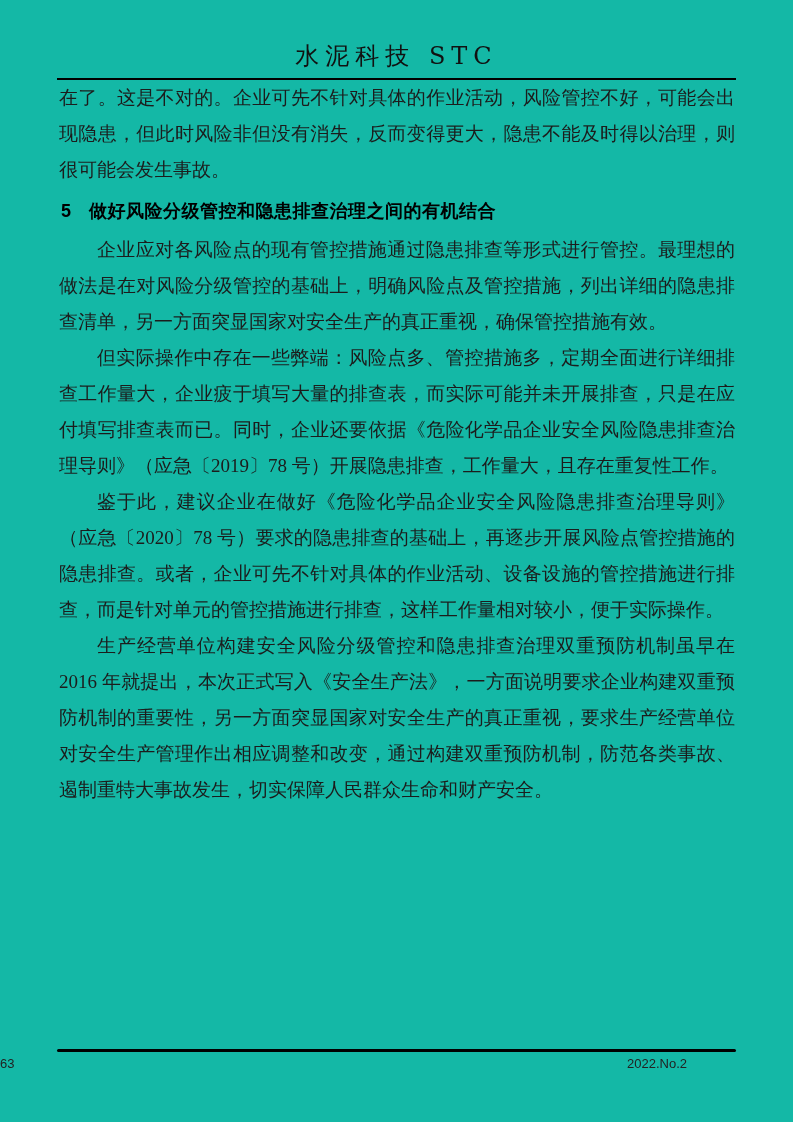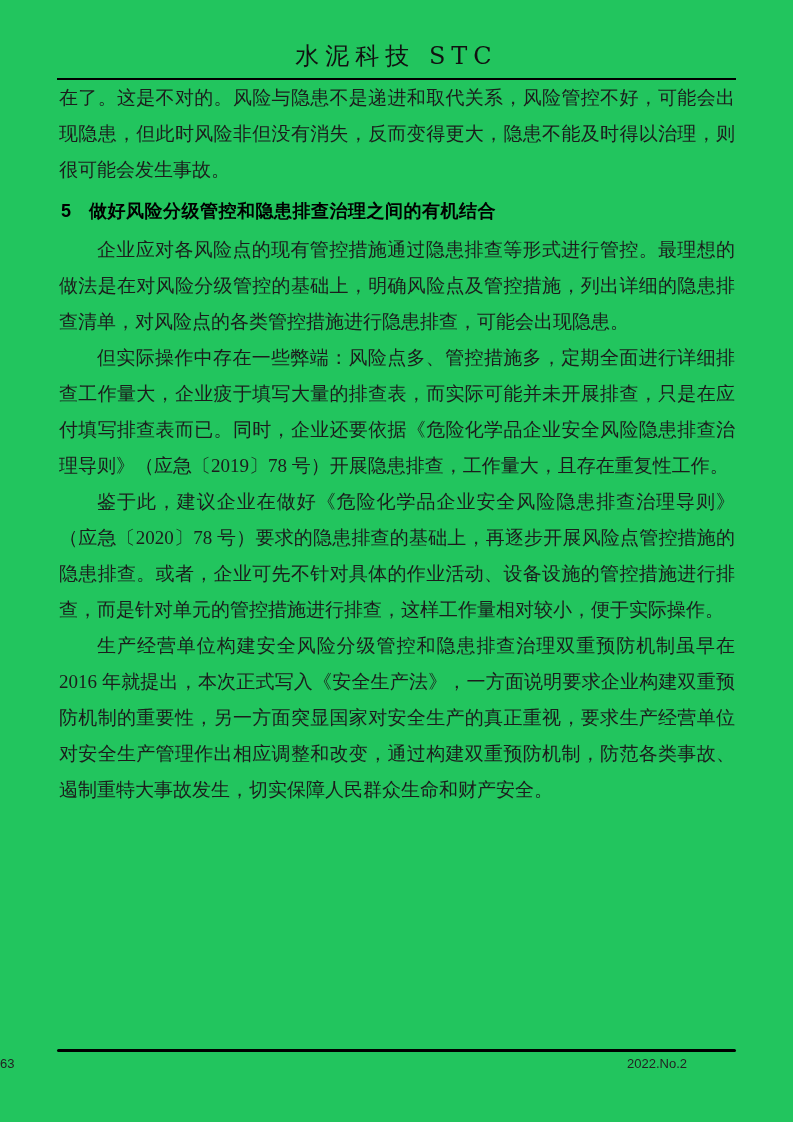--- a/index.html
+++ b/index.html
@@ -4,21 +4,21 @@
 <style>
   html, body {
     margin: 0;
     padding: 0;
     background: #ffffff;
   }
   .page {
     position: relative;
     width: 793px;
     height: 1122px;
-    background: #22c55e;
+    background: #14b8a6;
     overflow: hidden;
     font-family: "Liberation Serif", serif;
     color: #1f1f1f;
   }
   .journal-title {
     position: absolute;
     top: 40px;
     left: 0;
     width: 100%;
     text-align: center;
@@ -99,27 +99,27 @@
 <body>
 
 <div class="page">
 
   <div class="journal-title">水泥科技 STC</div>
 
   <div class="header-rule"></div>
 
   <div class="doc-body">
 
-    <p class="noindent">在了。这是不对的。风险与隐患不是递进和取代关系，风险管控不好，可能会出现隐患，但此时风险非但没有消失，反而变得更大，隐患不能及时得以治理，则很可能会发生事故。</p>
+    <p class="noindent">在了。这是不对的。企业可先不针对具体的作业活动，风险管控不好，可能会出现隐患，但此时风险非但没有消失，反而变得更大，隐患不能及时得以治理，则很可能会发生事故。</p>
 
     <div class="section-heading">
       <span class="hnum">5</span><span>做好风险分级管控和隐患排查治理之间的有机结合</span>
     </div>
 
-    <p>企业应对各风险点的现有管控措施通过隐患排查等形式进行管控。最理想的做法是在对风险分级管控的基础上，明确风险点及管控措施，列出详细的隐患排查清单，对风险点的各类管控措施进行隐患排查，可能会出现隐患。</p>
+    <p>企业应对各风险点的现有管控措施通过隐患排查等形式进行管控。最理想的做法是在对风险分级管控的基础上，明确风险点及管控措施，列出详细的隐患排查清单，另一方面突显国家对安全生产的真正重视，确保管控措施有效。</p>
 
     <p>但实际操作中存在一些弊端：风险点多、管控措施多，定期全面进行详细排查工作量大，企业疲于填写大量的排查表，而实际可能并未开展排查，只是在应付填写排查表而已。同时，企业还要依据《危险化学品企业安全风险隐患排查治理导则》（应急〔2019〕78 号）开展隐患排查，工作量大，且存在重复性工作。</p>
 
     <p>鉴于此，建议企业在做好《危险化学品企业安全风险隐患排查治理导则》（应急〔2020〕78 号）要求的隐患排查的基础上，再逐步开展风险点管控措施的隐患排查。或者，企业可先不针对具体的作业活动、设备设施的管控措施进行排查，而是针对单元的管控措施进行排查，这样工作量相对较小，便于实际操作。</p>
 
 
     <p>生产经营单位构建安全风险分级管控和隐患排查治理双重预防机制虽早在2016 年就提出，本次正式写入《安全生产法》，一方面说明要求企业构建双重预防机制的重要性，另一方面突显国家对安全生产的真正重视，要求生产经营单位对安全生产管理作出相应调整和改变，通过构建双重预防机制，防范各类事故、遏制重特大事故发生，切实保障人民群众生命和财产安全。</p>
 
   </div>
 

